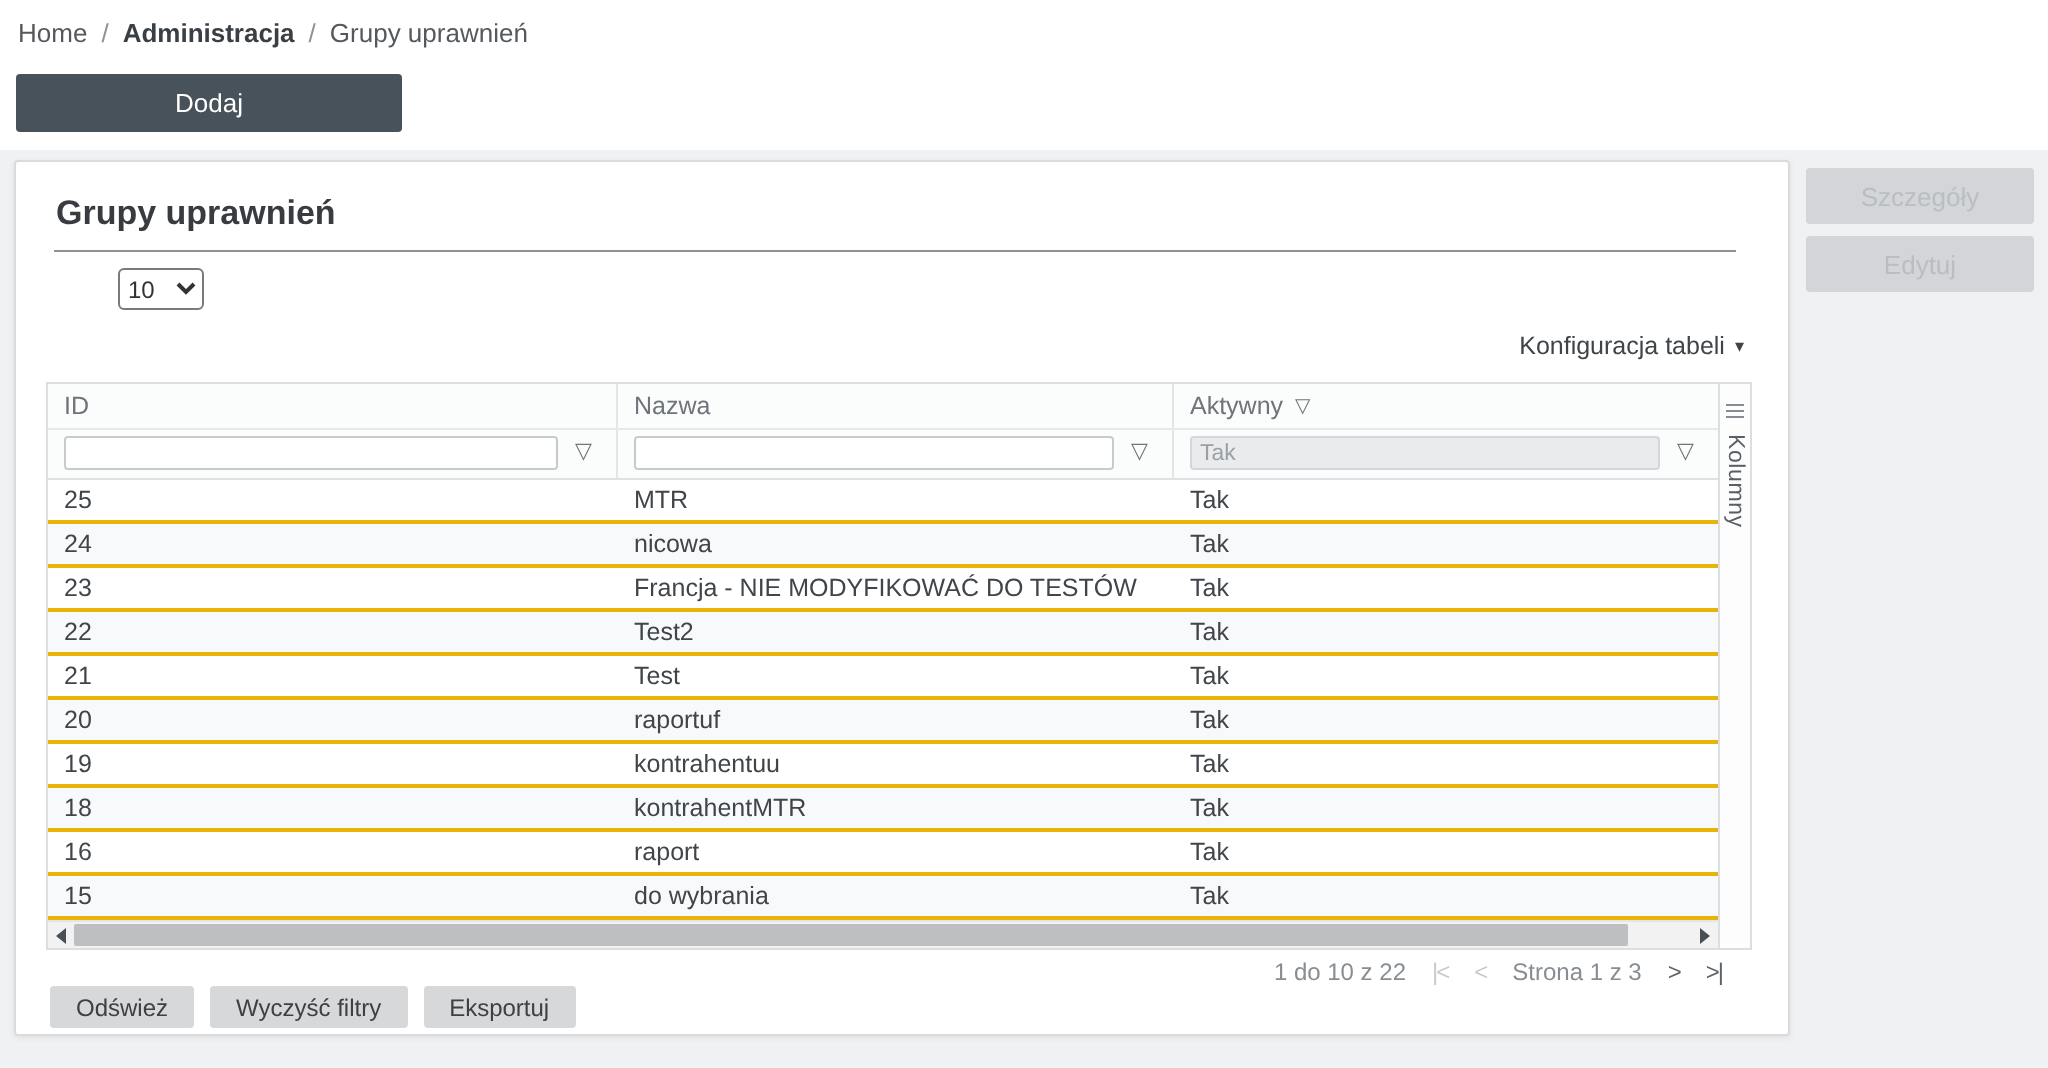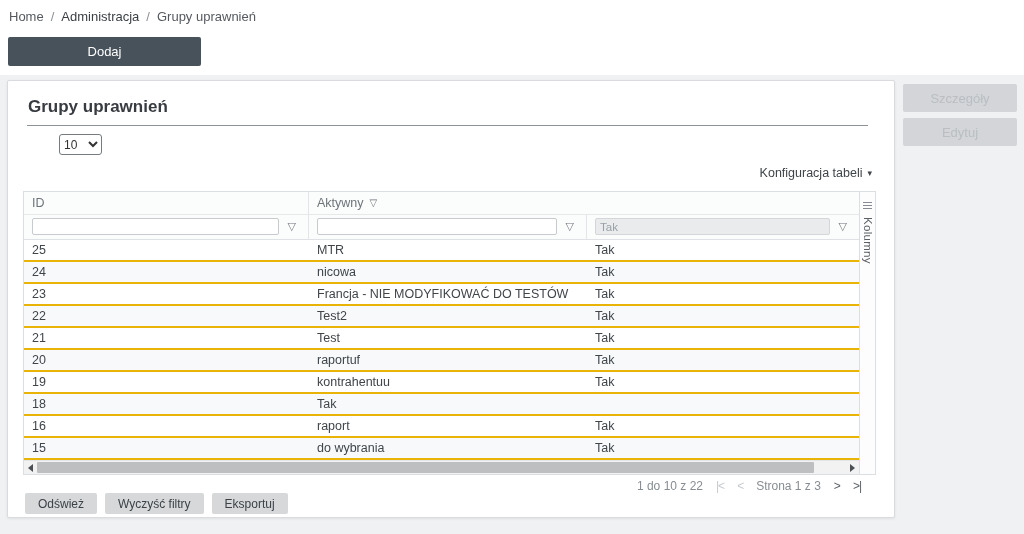--- a/index.html
+++ b/index.html
@@ -4,21 +4,21 @@
 <style>
   * { margin:0; padding:0; box-sizing:border-box; }
   html,body { width:1024px; height:534px; }
   body { font-family:"Liberation Sans", sans-serif; background:#ffffff; position:relative; overflow:hidden; }
   .page { position:relative; width:1024px; height:534px; background:#ffffff; }
   .lower-bg { position:absolute; left:0; top:75px; width:1024px; height:459px; background:#eff1f2; }
 
   
   .breadcrumb { position:absolute; left:9px; top:9px; font-size:13px; color:#55595e; display:flex; gap:7px; align-items:center; }
   .breadcrumb .sep { color:#8d9196; }
-  .breadcrumb .bold { font-weight:400; color:#3a3f44; }
+  .breadcrumb .bold { font-weight:700; color:#3a3f44; }
   .breadcrumb .crumb { cursor:pointer; }
 
   
   .btn-add { position:absolute; left:8px; top:37px; width:193px; height:29px; background:#47525a; color:#ffffff;
              font-size:13px; display:flex; align-items:center; justify-content:center; border:none; border-radius:2px; cursor:pointer;text-align:right; }
 
   
   .side-btn { position:absolute; left:903px; width:114px; height:28px; background:#d3d5d8; color:#b9bec3;
               font-size:13px; display:flex; align-items:center; justify-content:center; border:none; border-radius:2px; }
   .side-btn.b1 { top:84px; }
@@ -110,20 +110,23 @@
       <span class="caret">▾</span>
     </div>
 
     <div class="table-wrap">
       <div class="table-main">
 
         <div class="thead">
           <div class="th c-id">
             <span>ID</span>
           </div>
+          <div class="th c-nazwa">
+            <span>Nazwa</span>
+          </div>
           <div class="th c-aktywny">
             <span>Aktywny</span>
             <span class="funnel">▽</span>
           </div>
         </div>
 
         <div class="tfilter">
           <div class="fcell c-id">
             <input type="text" value="" style="">
             <button class="funnel-btn">▽</button>
@@ -169,20 +172,21 @@
             <div class="td c-nazwa">raportuf</div>
             <div class="td c-aktywny">Tak</div>
           </div>
           <div class="tr">
             <div class="td c-id">19</div>
             <div class="td c-nazwa">kontrahentuu</div>
             <div class="td c-aktywny">Tak</div>
           </div>
           <div class="tr">
             <div class="td c-id">18</div>
+            <div class="td c-nazwa">kontrahentMTR</div>
             <div class="td c-aktywny">Tak</div>
           </div>
           <div class="tr">
             <div class="td c-id">16</div>
             <div class="td c-nazwa">raport</div>
             <div class="td c-aktywny">Tak</div>
           </div>
           <div class="tr">
             <div class="td c-id">15</div>
             <div class="td c-nazwa">do wybrania</div>

